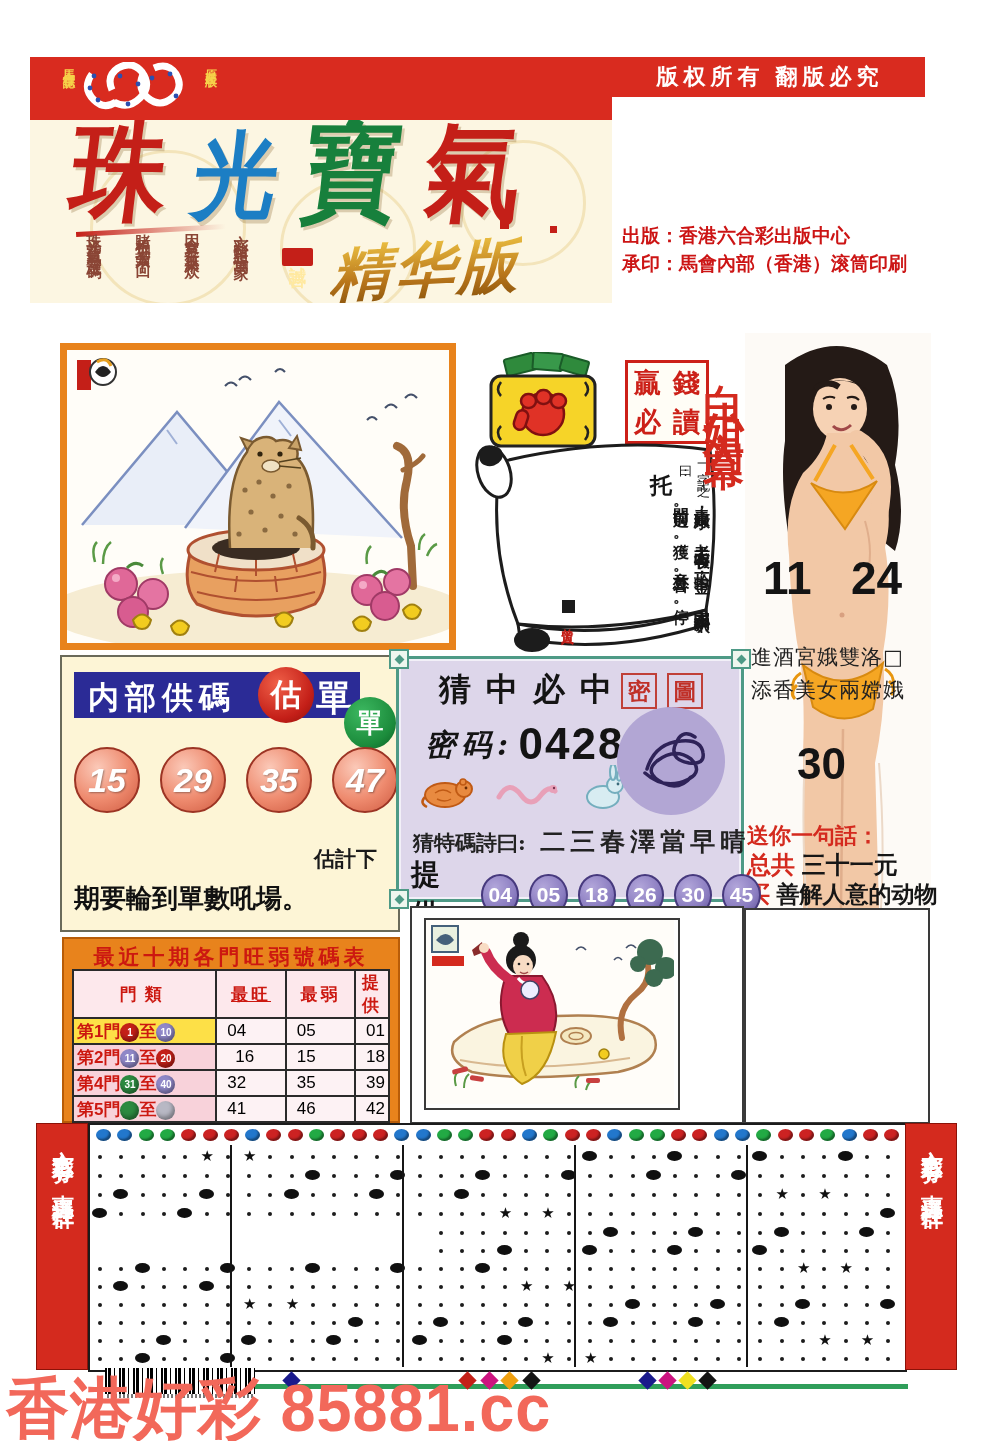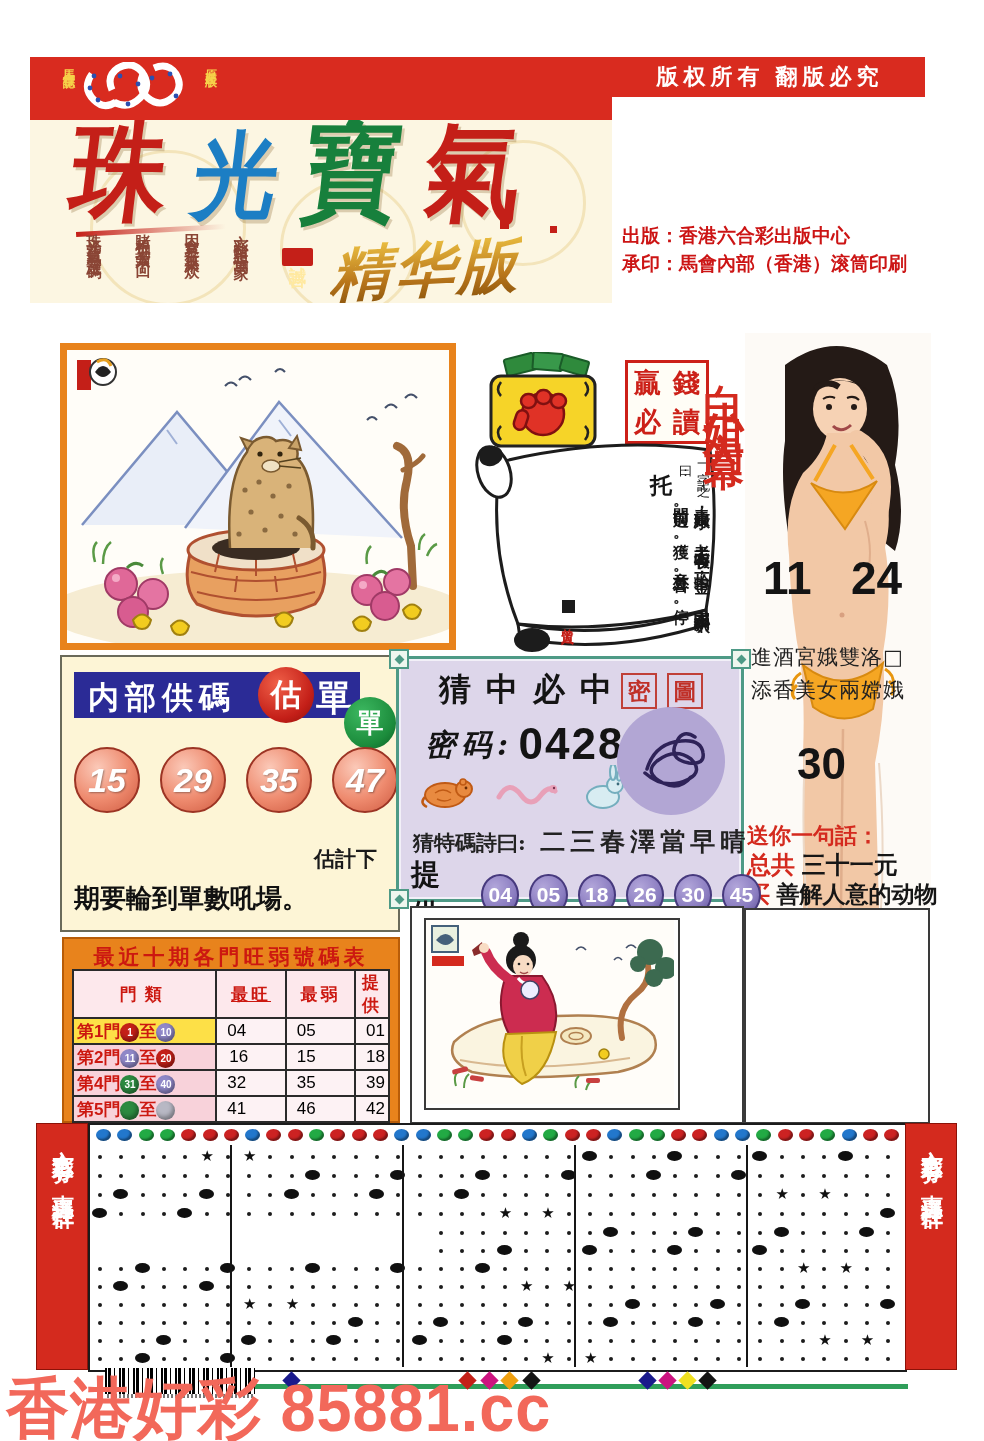--- a/index.html
+++ b/index.html
@@ -410,21 +410,21 @@
         <th style="letter-spacing:3px;">提供</th>
       </tr>
       <tr>
         <td style="background:#fde047;white-space:nowrap;"><span style="color:#cc1810;font-weight:800;">第1門</span><span class="doorball" style="background-color: rgb(196, 32, 24);">1</span><span style="color:#cc1810;font-weight:800;">至</span><span class="doorball" style="background-color: rgb(144, 136, 200);">10</span></td>
         <td style="padding-left:10px;">04</td>
         <td style="padding-left:10px;">05</td>
         <td style="padding-left:10px;">01</td>
       </tr>
       <tr>
         <td style="background:#f8d2da;white-space:nowrap;"><span style="color:#cc1810;font-weight:800;">第2門</span><span class="doorball" style="background-color: rgb(144, 136, 200);">11</span><span style="color:#cc1810;font-weight:800;">至</span><span class="doorball" style="background-color: rgb(196, 32, 24);">20</span></td>
-        <td style="padding-left:12px;">16</td>
+        <td style="padding-left:18px;">16</td>
         <td style="padding-left:10px;">15</td>
         <td style="padding-left:10px;">18</td>
       </tr>
       <tr>
         <td style="background:#f8d2da;white-space:nowrap;"><span style="color:#cc1810;font-weight:800;">第4門</span><span class="doorball" style="background-color: rgb(44, 138, 64);">31</span><span style="color:#cc1810;font-weight:800;">至</span><span class="doorball" style="background-color: rgb(144, 136, 200);">40</span></td>
         <td style="padding-left:10px;">32</td>
         <td style="padding-left:10px;">35</td>
         <td style="padding-left:10px;">39</td>
       </tr>
       <tr>

